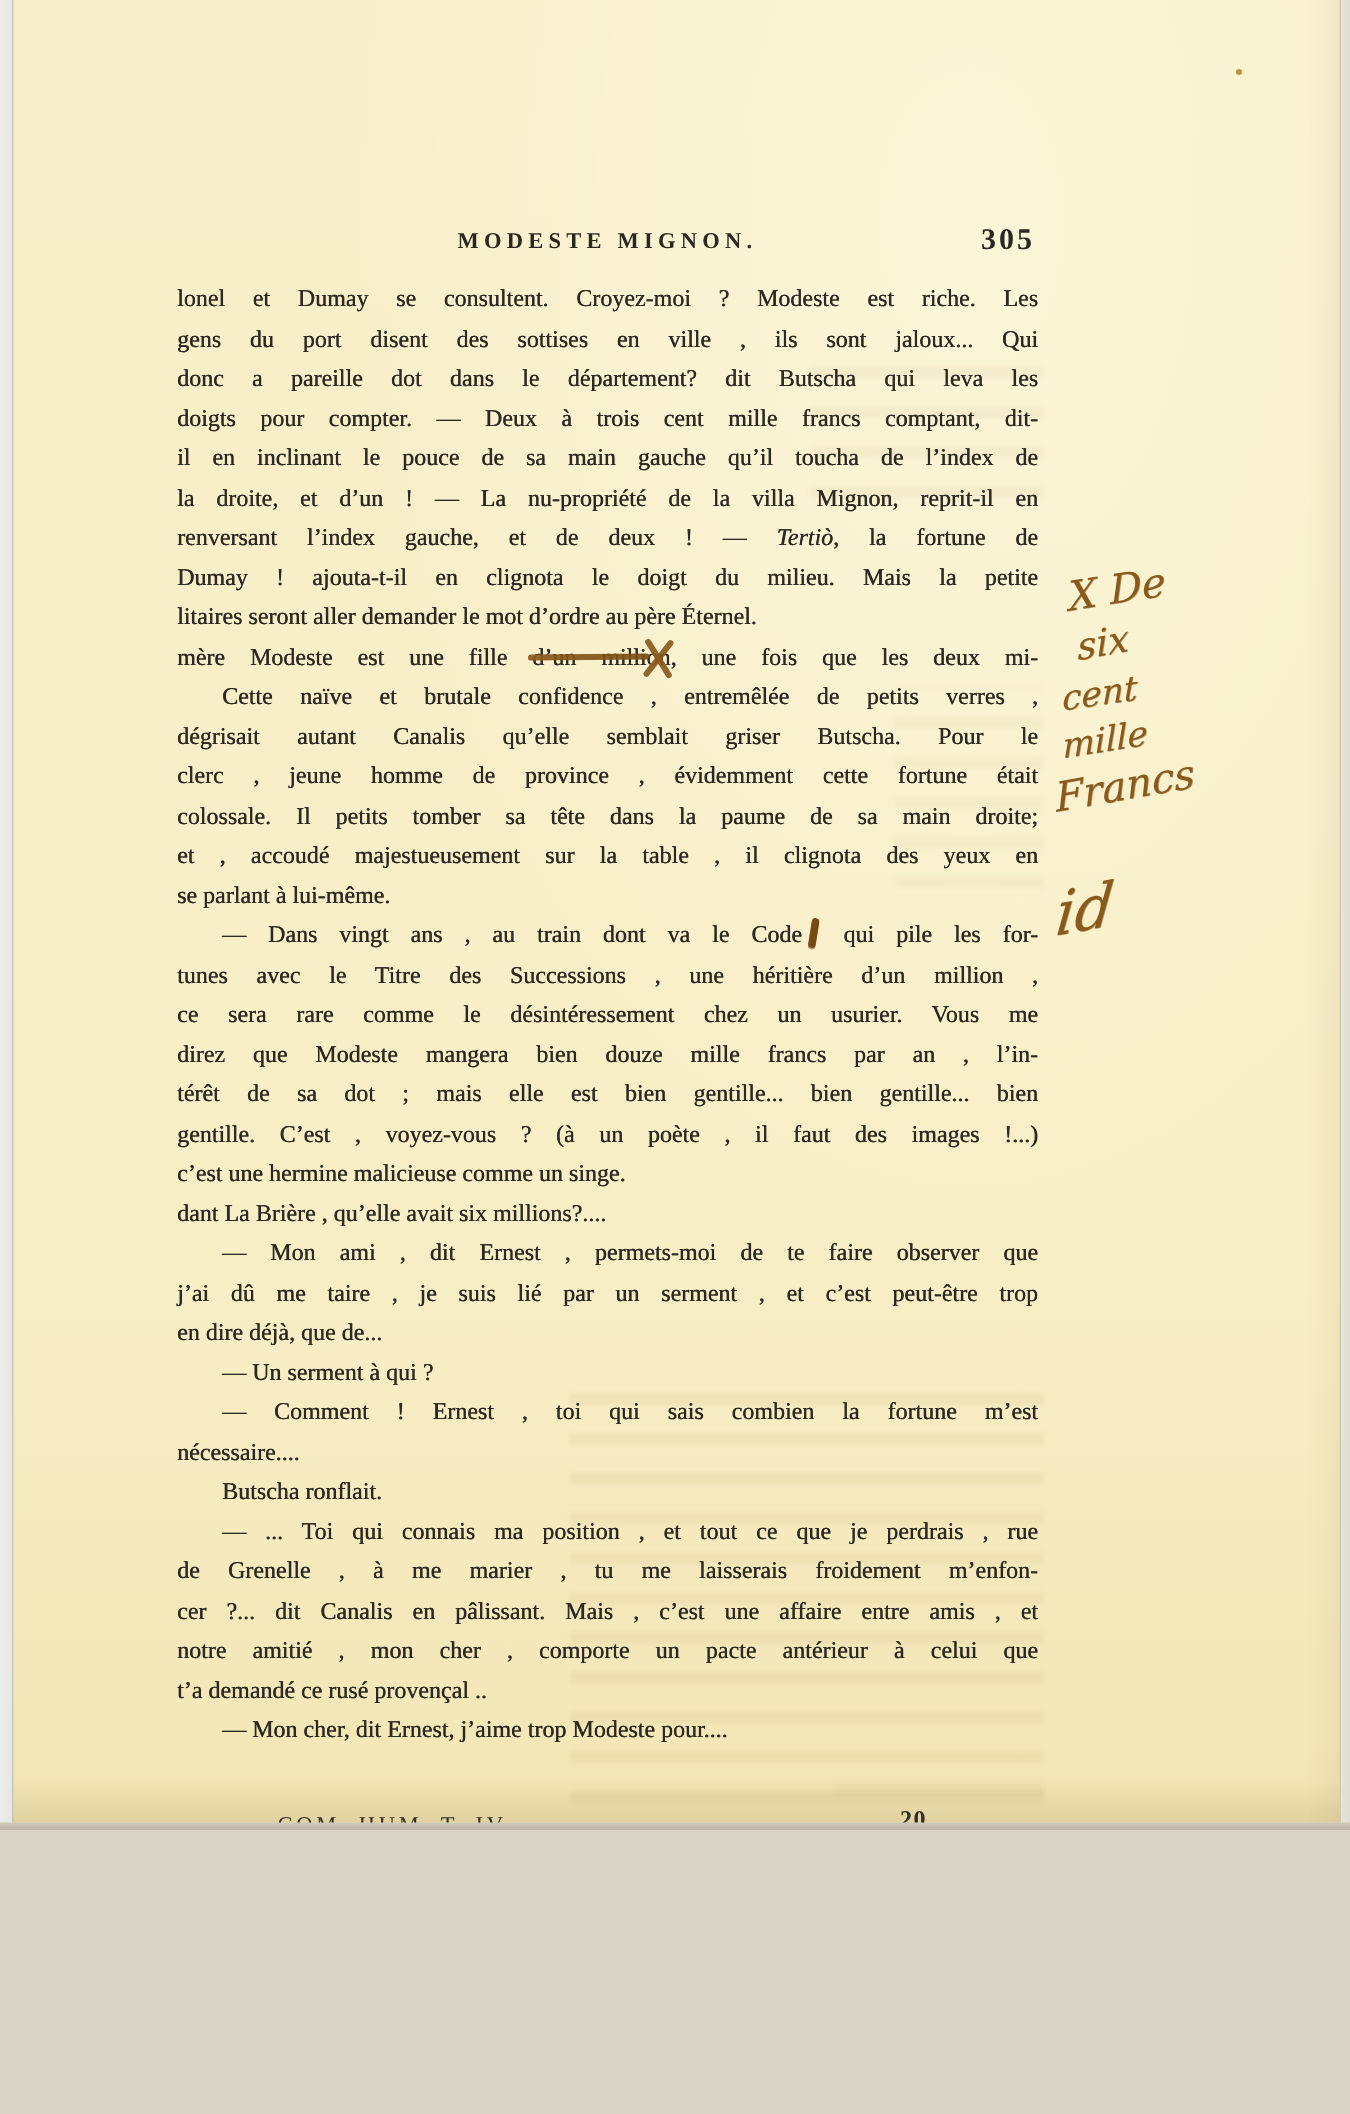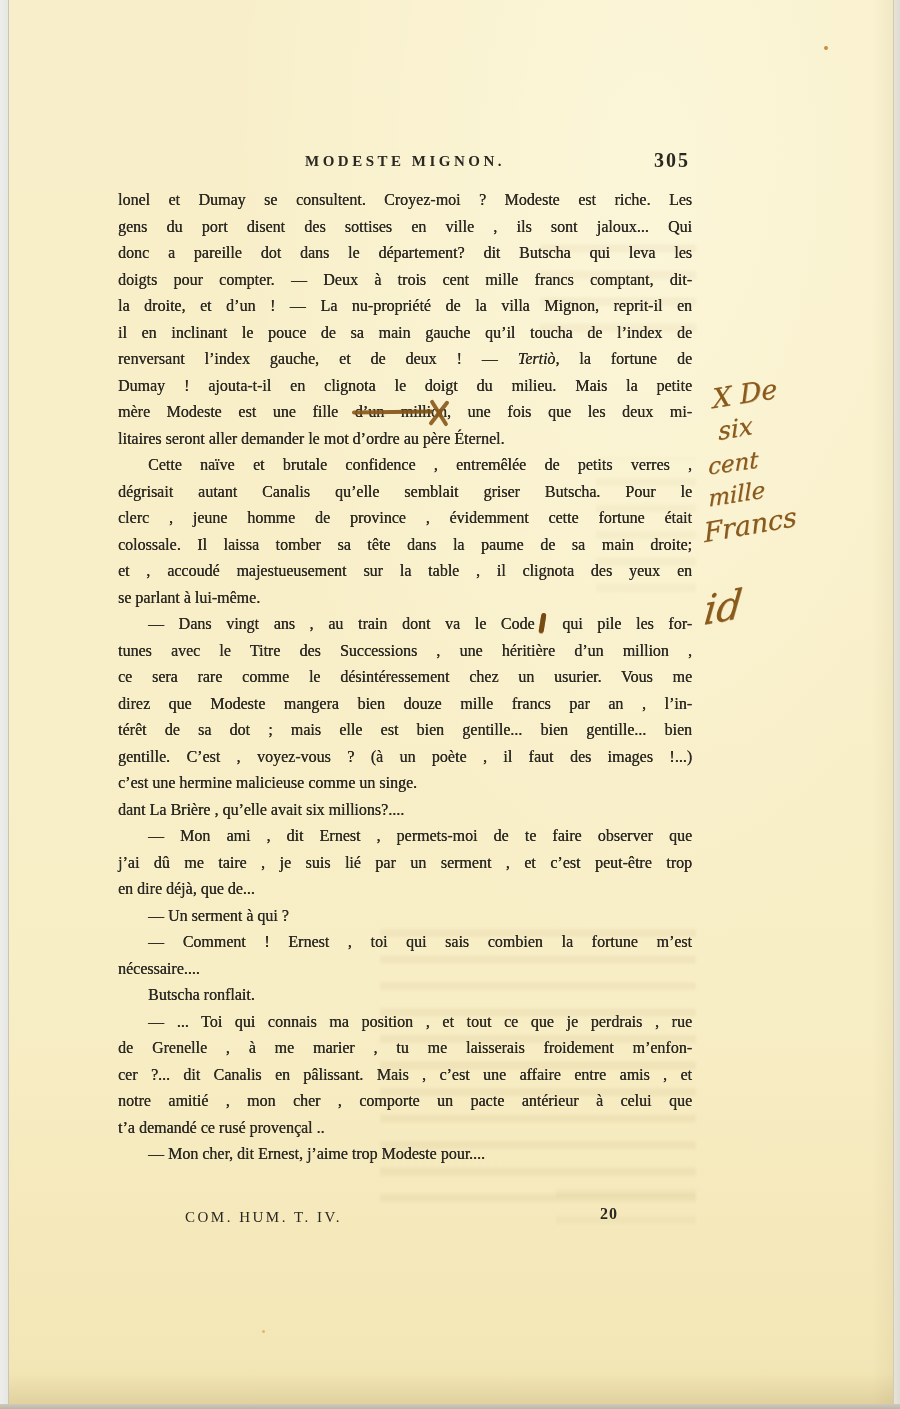--- a/index.html
+++ b/index.html
@@ -1,17 +1,17 @@
 <!DOCTYPE html>
 <html><head>
 <meta charset="utf-8">
 <style>
   html,body{margin:0;padding:0;background:#d8d4c8;}
   .paper{
-    position:relative;width:900px;height:1409px;overflow:hidden;
+    position:relative;width:900px;height:1220px;overflow:hidden;
     background:
       radial-gradient(ellipse at 72% 12%, rgba(255,252,230,.55) 0%, rgba(255,252,230,0) 45%),
       linear-gradient(to bottom, #f8efca 0%, #f8eec6 70%, #f3e6b6 97%, #eee0ac 100%);
     font-family:"Liberation Serif", serif;
     color:#2d2a24;
   }
   
   .edge-left{position:absolute;left:0;top:0;bottom:0;width:8px;
     background:linear-gradient(to right,#ededeb,#e6e6e2);border-right:1px solid #c9c5ba;}
   .edge-right{position:absolute;right:0;top:0;bottom:0;width:6px;
@@ -98,30 +98,30 @@
   <div class="header">
     <div class="running-title">MODESTE MIGNON.</div>
     <div class="page-number">305</div>
   </div>
 
   <div class="body-text">
       <div class="line"><span>lonel et Dumay se consultent. Croyez-moi ? Modeste est riche. Les</span></div>
       <div class="line"><span>gens du port disent des sottises en ville , ils sont jaloux... Qui</span></div>
       <div class="line"><span>donc a pareille dot dans le département? dit Butscha qui leva les</span></div>
       <div class="line"><span>doigts pour compter. — Deux à trois cent mille francs comptant, dit-</span></div>
+      <div class="line"><span>il en inclinant le pouce de sa main gauche qu’il toucha de l’index de</span></div>
       <div class="line"><span>la droite, et d’un ! — La nu-propriété de la villa Mignon, reprit-il en</span></div>
-      <div class="line"><span>il en inclinant le pouce de sa main gauche qu’il toucha de l’index de</span></div>
       <div class="line"><span>renversant l’index gauche, et de deux ! — </span><span class="italic">Tertiò</span><span>, la fortune de</span></div>
       <div class="line"><span>Dumay ! ajouta-t-il en clignota le doigt du milieu. Mais la petite</span></div>
+      <div class="line last"><span>litaires seront aller demander le mot d’ordre au père Éternel.</span></div>
       <div class="line"><span>mère Modeste est une fille </span><span class="strike">d’un million<span class="strike-x"></span></span><span>, une fois que les deux mi-</span></div>
-      <div class="line last"><span>litaires seront aller demander le mot d’ordre au père Éternel.</span></div>
       <div class="line indent"><span>Cette naïve et brutale confidence , entremêlée de petits verres ,</span></div>
       <div class="line"><span>dégrisait autant Canalis qu’elle semblait griser Butscha. Pour le</span></div>
       <div class="line"><span>clerc , jeune homme de province , évidemment cette fortune était</span></div>
-      <div class="line"><span>colossale. Il laissa tomber sa tête dans la paume de sa main droite;</span></div>
+      <div class="line"><span>colossale. Il petits tomber sa tête dans la paume de sa main droite;</span></div>
       <div class="line"><span>et , accoudé majestueusement sur la table , il clignota des yeux en</span></div>
       <div class="line last"><span>se parlant à lui-même.</span></div>
       <div class="line indent"><span>— Dans vingt ans , au train dont va le Code</span><span class="ink-mark"></span><span> qui pile les for-</span></div>
       <div class="line"><span>tunes avec le Titre des Successions , une héritière d’un million ,</span></div>
       <div class="line"><span>ce sera rare comme le désintéressement chez un usurier. Vous me</span></div>
       <div class="line"><span>direz que Modeste mangera bien douze mille francs par an , l’in-</span></div>
       <div class="line"><span>térêt de sa dot ; mais elle est bien gentille... bien gentille... bien</span></div>
       <div class="line"><span>gentille. C’est , voyez-vous ? (à un poète , il faut des images !...)</span></div>
       <div class="line last"><span>c’est une hermine malicieuse comme un singe.</span></div>
       <div class="line last"><span>dant La Brière , qu’elle avait six millions?....</span></div>

